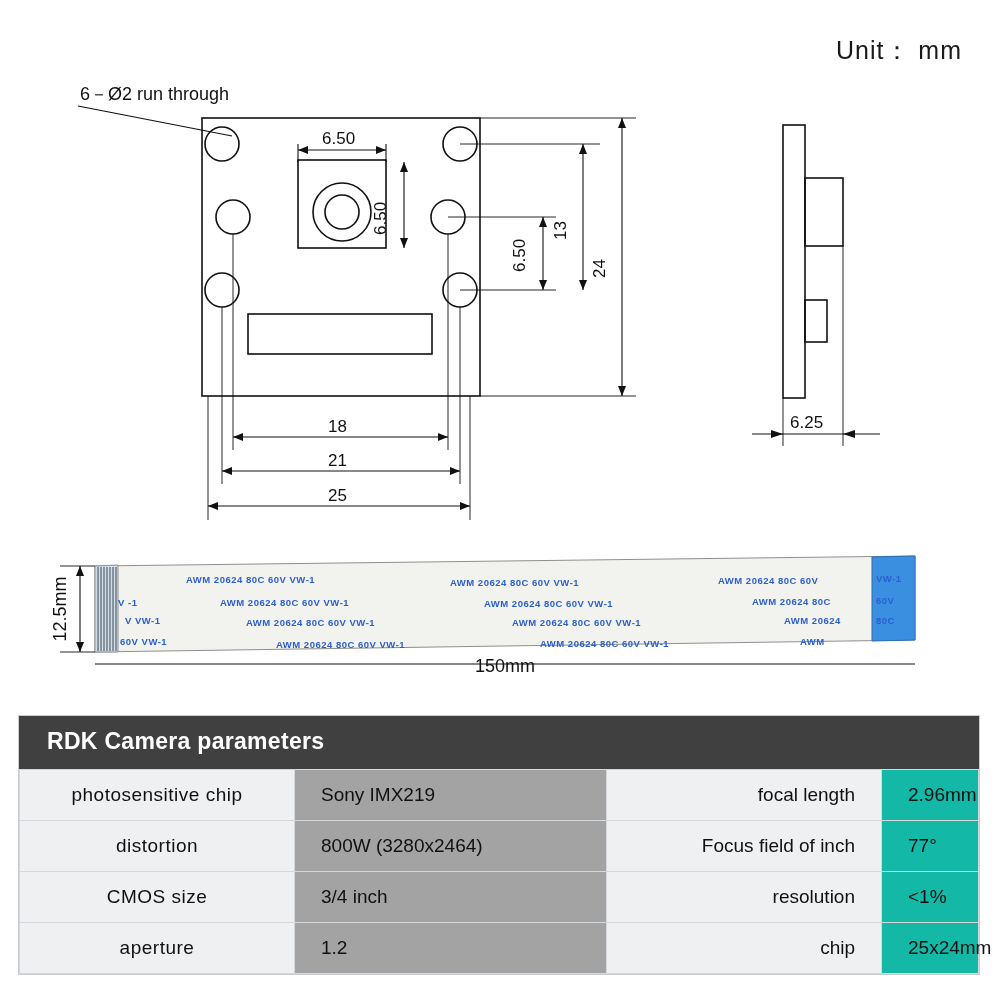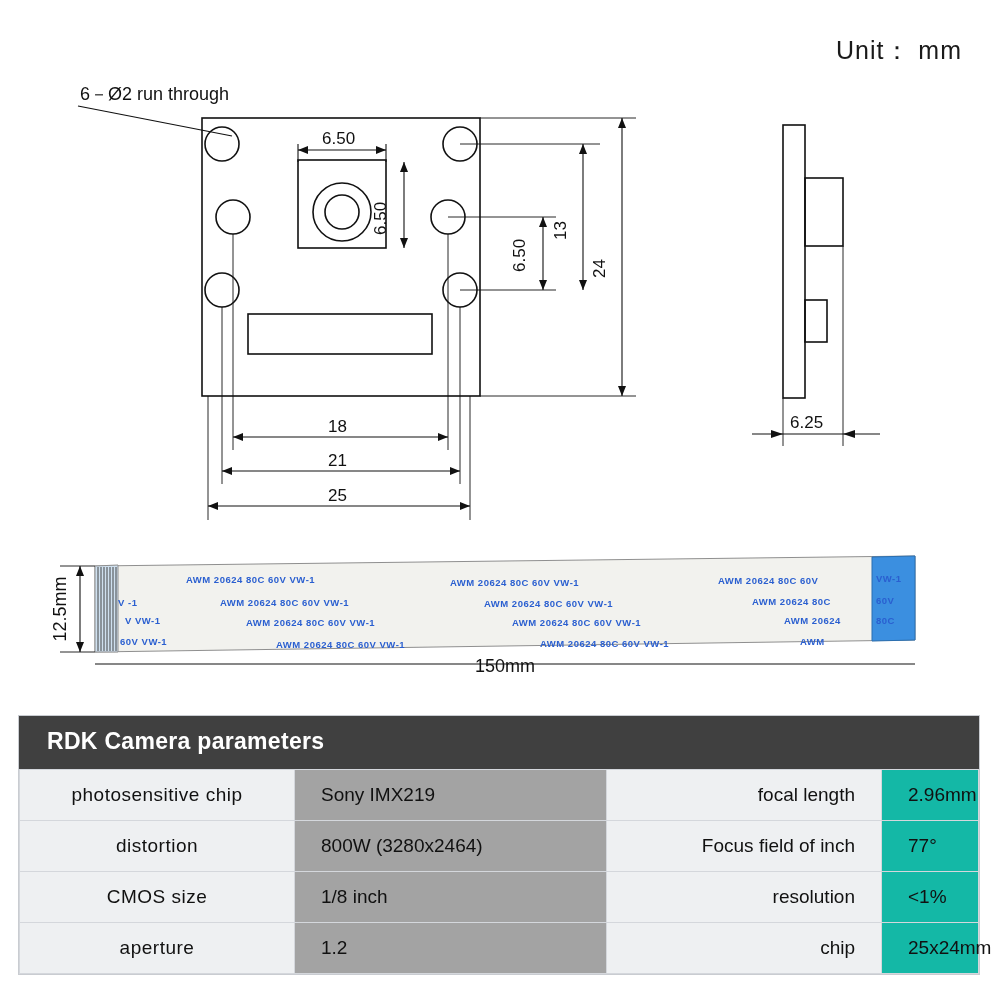--- a/index.html
+++ b/index.html
@@ -258,21 +258,21 @@
         <td class="v-cell2">2.96mm</td>
       </tr>
       <tr>
         <td class="k-cell">distortion</td>
         <td class="v-cell">800W (3280x2464)</td>
         <td class="k-cell2">Focus field of inch</td>
         <td class="v-cell2">77°</td>
       </tr>
       <tr>
         <td class="k-cell">CMOS size</td>
-        <td class="v-cell">1/8 inch</td>
+        <td class="v-cell">3/4 inch</td>
         <td class="k-cell2">resolution</td>
         <td class="v-cell2">&lt;1%</td>
       </tr>
       <tr>
         <td class="k-cell">aperture</td>
         <td class="v-cell">1.2</td>
         <td class="k-cell2">chip</td>
         <td class="v-cell2">25x24mm</td>
       </tr>
     </tbody>

